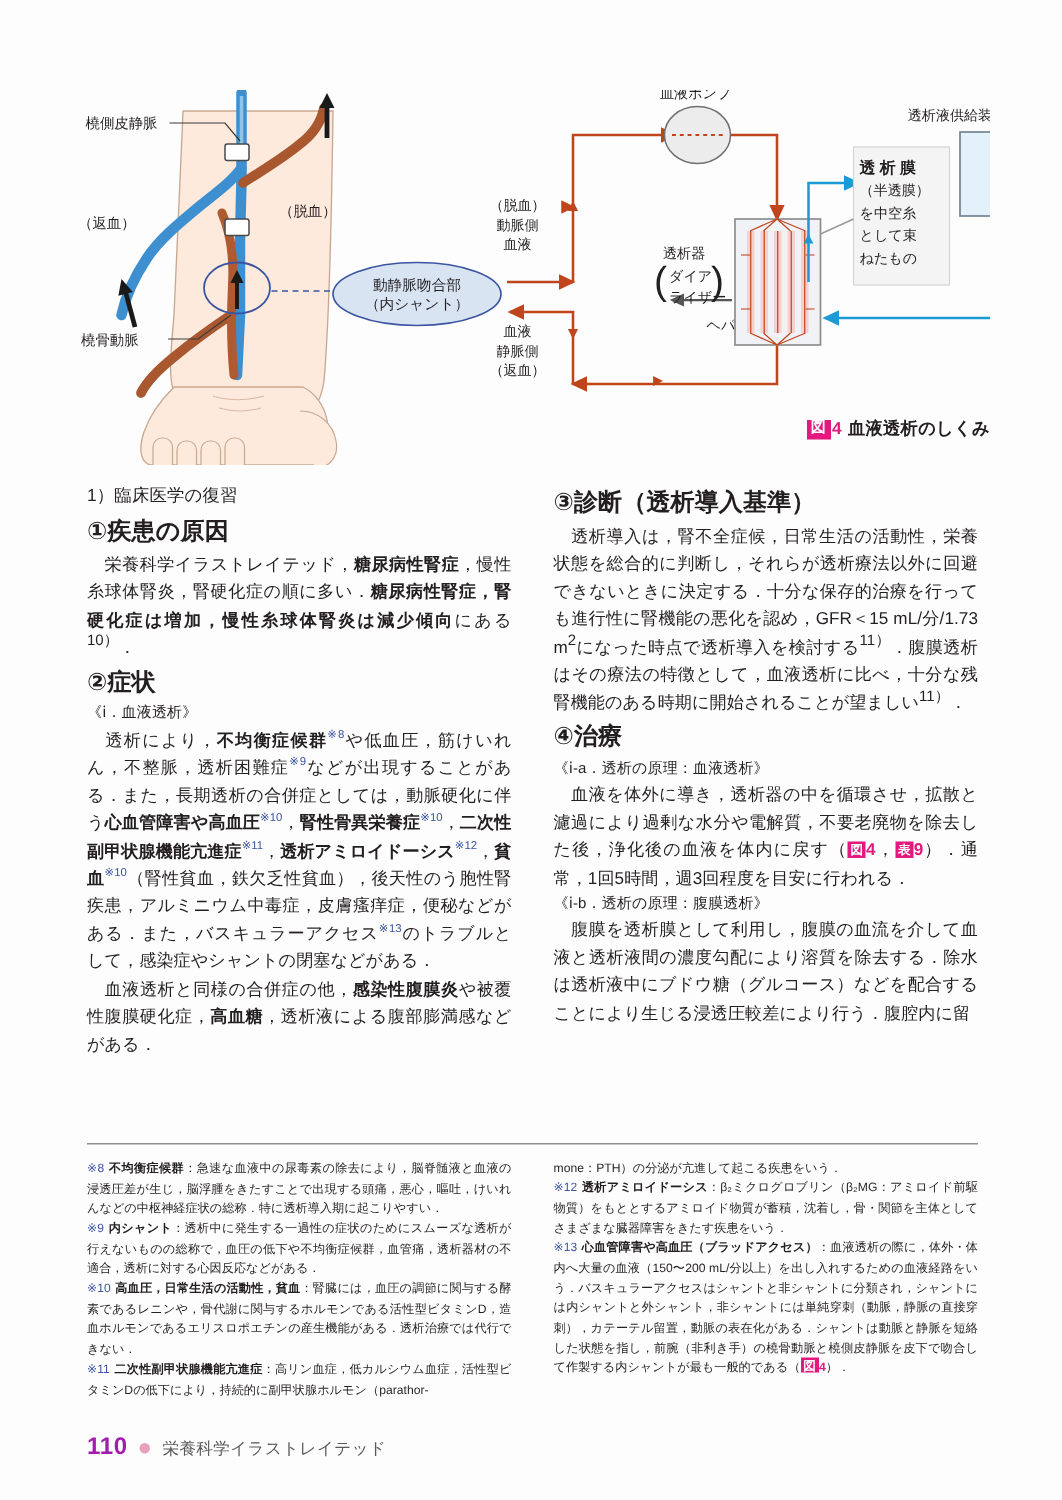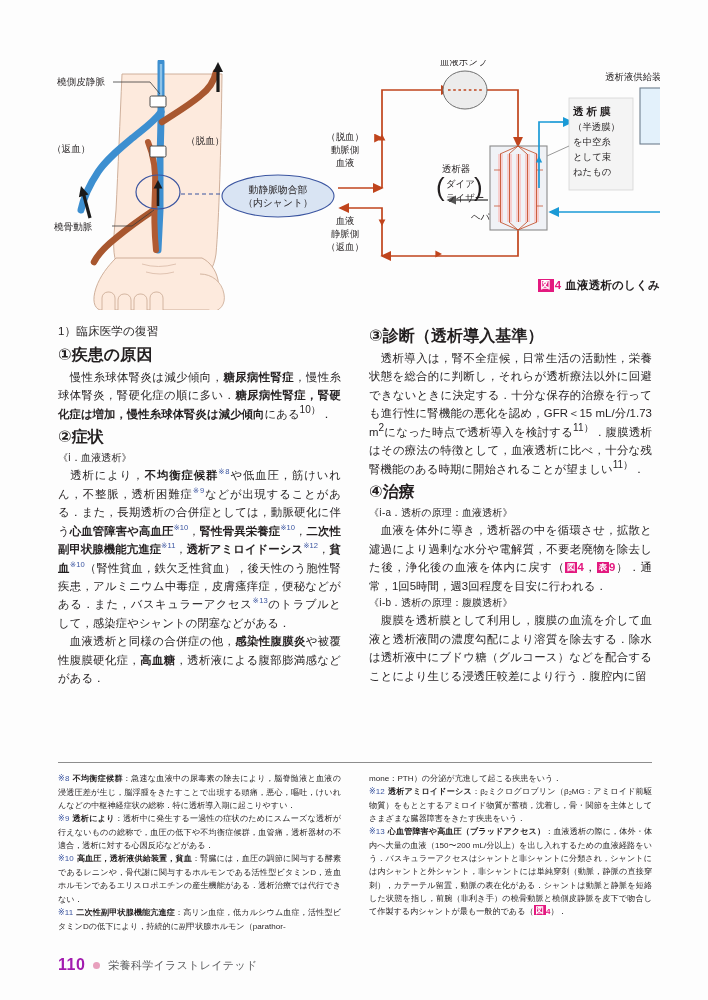--- a/index.html
+++ b/index.html
@@ -414,21 +414,21 @@
       <span class="fig-badge">図</span><span class="fig-num">4</span><span>血液透析のしくみ</span>
     </div>
   </div>
 
   <div class="cols">
 
     <div class="col col-left">
       <div class="sec-head">1）臨床医学の復習</div>
       <div class="sub-head">①疾患の原因</div>
       <p class="para" style="text-indent:0">
-        <span>　慢性糸球体腎炎は減少傾向，</span><span class="b">糖尿病性腎症</span><span>，慢性糸球体腎炎，腎硬化症の順に多い．</span><span class="b">糖尿病性腎症，腎硬化症は増加，慢性糸球体腎炎は減少傾向</span><span>にある</span><span class="sup">10）</span><span>．</span>
+        <span>　栄養科学イラストレイテッド，</span><span class="b">糖尿病性腎症</span><span>，慢性糸球体腎炎，腎硬化症の順に多い．</span><span class="b">糖尿病性腎症，腎硬化症は増加，慢性糸球体腎炎は減少傾向</span><span>にある</span><span class="sup">10）</span><span>．</span>
       </p>
       <div class="sub-head">②症状</div>
       <div class="angle-head">《ⅰ．血液透析》</div>
       <p class="para" style="text-indent:0">
         <span>　透析により，</span><span class="b">不均衡症候群</span><span class="note-ref">※8</span><span>や低血圧，筋けいれん，不整脈，透析困難症</span><span class="note-ref">※9</span><span>などが出現することがある．また，長期透析の合併症としては，動脈硬化に伴う</span><span class="b">心血管障害や高血圧</span><span class="note-ref">※10</span><span>，</span><span class="b">腎性骨異栄養症</span><span class="note-ref">※10</span><span>，</span><span class="b">二次性副甲状腺機能亢進症</span><span class="note-ref">※11</span><span>，</span><span class="b">透析アミロイドーシス</span><span class="note-ref">※12</span><span>，</span><span class="b">貧血</span><span class="note-ref">※10</span><span>（腎性貧血，鉄欠乏性貧血），後天性のう胞性腎疾患，アルミニウム中毒症，皮膚瘙痒症，便秘などがある．また，バスキュラーアクセス</span><span class="note-ref">※13</span><span>のトラブルとして，感染症やシャントの閉塞などがある．</span>
       </p>
       <p class="para" style="text-indent:0">
         <span>　血液透析と同様の合併症の他，</span><span class="b">感染性腹膜炎</span><span>や被覆性腹膜硬化症，</span><span class="b">高血糖</span><span>，透析液による腹部膨満感などがある．</span>
       </p>
     </div>
@@ -451,24 +451,24 @@
   </div>
 
   <div class="fn-rule"></div>
 
   <div class="fn-zone">
     <div class="fn-col fn-col-left">
       <p class="fn">
         <span class="fn-mark">※8</span><span class="fn-term">不均衡症候群</span><span>：急速な血液中の尿毒素の除去により，脳脊髄液と血液の浸透圧差が生じ，脳浮腫をきたすことで出現する頭痛，悪心，嘔吐，けいれんなどの中枢神経症状の総称．特に透析導入期に起こりやすい．</span>
       </p>
       <p class="fn">
-        <span class="fn-mark">※9</span><span class="fn-term">透析により</span><span>：透析中に発生する一過性の症状のためにスムーズな透析が行えないものの総称で，血圧の低下や不均衡症候群，血管痛，透析器材の不適合，透析に対する心因反応などがある．</span>
-      </p>
-      <p class="fn">
-        <span class="fn-mark">※10</span><span class="fn-term">高血圧，透析液供給装置，貧血</span><span>：腎臓には，血圧の調節に関与する酵素であるレニンや，骨代謝に関与するホルモンである活性型ビタミンD，造血ホルモンであるエリスロポエチンの産生機能がある．透析治療では代行できない．</span>
+        <span class="fn-mark">※9</span><span class="fn-term">内シャント</span><span>：透析中に発生する一過性の症状のためにスムーズな透析が行えないものの総称で，血圧の低下や不均衡症候群，血管痛，透析器材の不適合，透析に対する心因反応などがある．</span>
+      </p>
+      <p class="fn">
+        <span class="fn-mark">※10</span><span class="fn-term">高血圧，日常生活の活動性，貧血</span><span>：腎臓には，血圧の調節に関与する酵素であるレニンや，骨代謝に関与するホルモンである活性型ビタミンD，造血ホルモンであるエリスロポエチンの産生機能がある．透析治療では代行できない．</span>
       </p>
       <p class="fn">
         <span class="fn-mark">※11</span><span class="fn-term">二次性副甲状腺機能亢進症</span><span>：高リン血症，低カルシウム血症，活性型ビタミンDの低下により，持続的に副甲状腺ホルモン（parathor-</span>
       </p>
     </div>
     <div class="fn-col fn-col-right">
       <p class="fn fn-cont">
         <span>mone：PTH）の分泌が亢進して起こる疾患をいう．</span>
       </p>
       <p class="fn">

